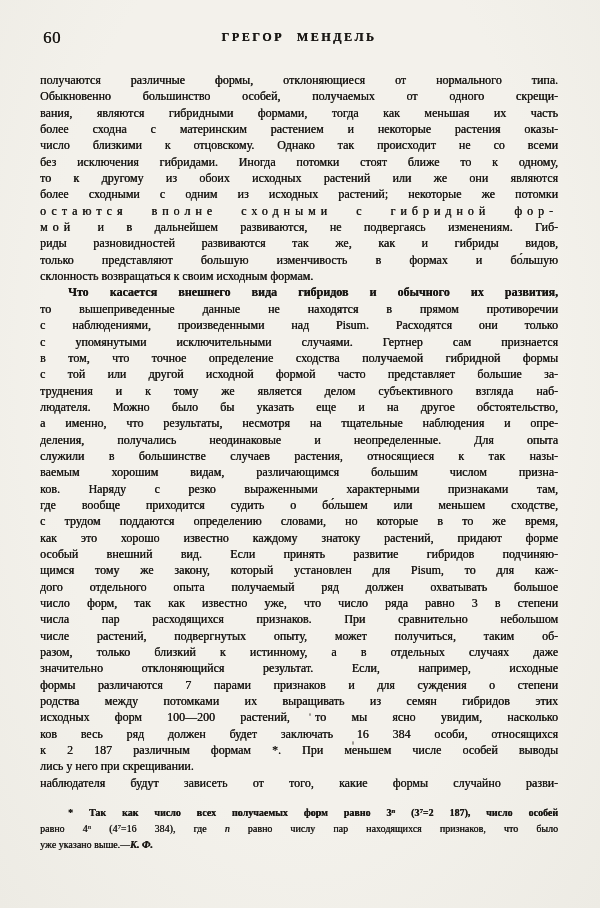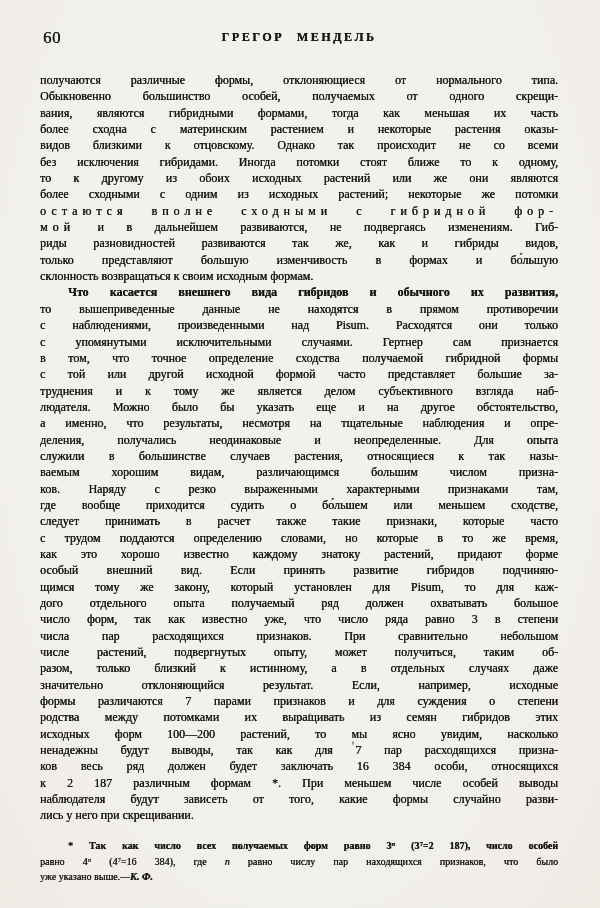--- a/index.html
+++ b/index.html
@@ -54,21 +54,21 @@
       <span class="pageno">60</span>
       <div class="rtitle">ГРЕГОР МЕНДЕЛЬ</div>
     </div>
 
     <div class="bodytext">
         <div>
           <div class="line"><span>получаются различные формы, отклоняющиеся от нормального типа.</span></div>
           <div class="line"><span>Обыкновенно большинство особей, получаемых от одного скрещи-</span></div>
           <div class="line"><span>вания, являются гибридными формами, тогда как меньшая их часть</span></div>
           <div class="line"><span>более сходна с материнским растением и некоторые растения оказы-</span></div>
-          <div class="line"><span>видов близкими к отцовскому. Однако так происходит не со всеми</span></div>
+          <div class="line"><span>число близкими к отцовскому. Однако так происходит не со всеми</span></div>
           <div class="line"><span>без исключения гибридами. Иногда потомки стоят ближе то к одному,</span></div>
           <div class="line"><span>то к другому из обоих исходных растений или же они являются</span></div>
           <div class="line"><span>более сходными с одним из исходных растений; некоторые же потомки</span></div>
           <div class="line"><span class="sp">остаются вполне сходными с гибридной фор-</span></div>
           <div class="line"><span class="sp">мой</span><span> и в дальнейшем развиваются, не подвергаясь изменениям. Гиб-</span></div>
           <div class="line"><span>риды разновидностей развиваются так же, как и гибриды видов,</span></div>
           <div class="line"><span>только представляют большую изменчивость в формах и бо́льшую</span></div>
           <div class="line last"><span>склонность возвращаться к своим исходным формам.</span></div>
         </div>
         <div>
@@ -79,39 +79,37 @@
           <div class="line"><span>в том, что точное определение сходства получаемой гибридной формы</span></div>
           <div class="line"><span>с той или другой исходной формой часто представляет большие за-</span></div>
           <div class="line"><span>труднения и к тому же является делом субъективного взгляда наб-</span></div>
           <div class="line"><span>людателя. Можно было бы указать еще и на другое обстоятельство,</span></div>
           <div class="line"><span>а именно, что результаты, несмотря на тщательные наблюдения и опре-</span></div>
           <div class="line"><span>деления, получались неодинаковые и неопределенные. Для опыта</span></div>
           <div class="line"><span>служили в большинстве случаев растения, относящиеся к так назы-</span></div>
           <div class="line"><span>ваемым хорошим видам, различающимся большим числом призна-</span></div>
           <div class="line"><span>ков. Наряду с резко выраженными характерными признаками там,</span></div>
           <div class="line"><span>где вообще приходится судить о бо́льшем или меньшем сходстве,</span></div>
-          <div class="line"><span>следует принимать в расчет также такие признаки, которые часто</span></div>
           <div class="line"><span>с трудом поддаются определению словами, но которые в то же время,</span></div>
           <div class="line"><span>как это хорошо известно каждому знатоку растений, придают форме</span></div>
           <div class="line"><span>особый внешний вид. Если принять развитие гибридов подчиняю-</span></div>
           <div class="line"><span>щимся тому же закону, который установлен для Pisum, то для каж-</span></div>
           <div class="line"><span>дого отдельного опыта получаемый ряд должен охватывать большое</span></div>
           <div class="line"><span>число форм, так как известно уже, что число ряда равно 3 в степени</span></div>
           <div class="line"><span>числа пар расходящихся признаков. При сравнительно небольшом</span></div>
           <div class="line"><span>числе растений, подвергнутых опыту, может получиться, таким об-</span></div>
           <div class="line"><span>разом, только близкий к истинному, а в отдельных случаях даже</span></div>
           <div class="line"><span>значительно отклоняющийся результат. Если, например, исходные</span></div>
           <div class="line"><span>формы различаются 7 парами признаков и для суждения о степени</span></div>
           <div class="line"><span>родства между потомками их выращивать из семян гибридов этих</span></div>
           <div class="line"><span>исходных форм 100—200 растений, то мы ясно увидим, насколько</span></div>
-          <div class="line"><span>ненадежны будут выводы, так как для 7 пар расходящихся призна-</span></div>
           <div class="line"><span>ков весь ряд должен будет заключать 16 384 особи, относящихся</span></div>
           <div class="line"><span>к 2 187 различным формам *. При меньшем числе особей выводы</span></div>
+          <div class="line last"><span>лись у него при скрещивании.</span></div>
           <div class="line"><span>наблюдателя будут зависеть от того, какие формы случайно разви-</span></div>
-          <div class="line last"><span>лись у него при скрещивании.</span></div>
         </div>
       </div>
 
     <div class="footnote">
         <div>
           <div class="line indent"><span>* Так как число всех получаемых форм равно 3</span><span class="supi">n</span><span> (3</span><span class="sup">7</span><span>=2 187), число особей</span></div>
           <div class="line"><span>равно 4</span><span class="supi">n</span><span> (4</span><span class="sup">7</span><span>=16 384), где </span><span class="i">n</span><span> равно числу пар находящихся признаков, что было</span></div>
           <div class="line last"><span>уже указано выше.—</span><span class="bi">К. Ф.</span></div>
         </div>
       </div>

